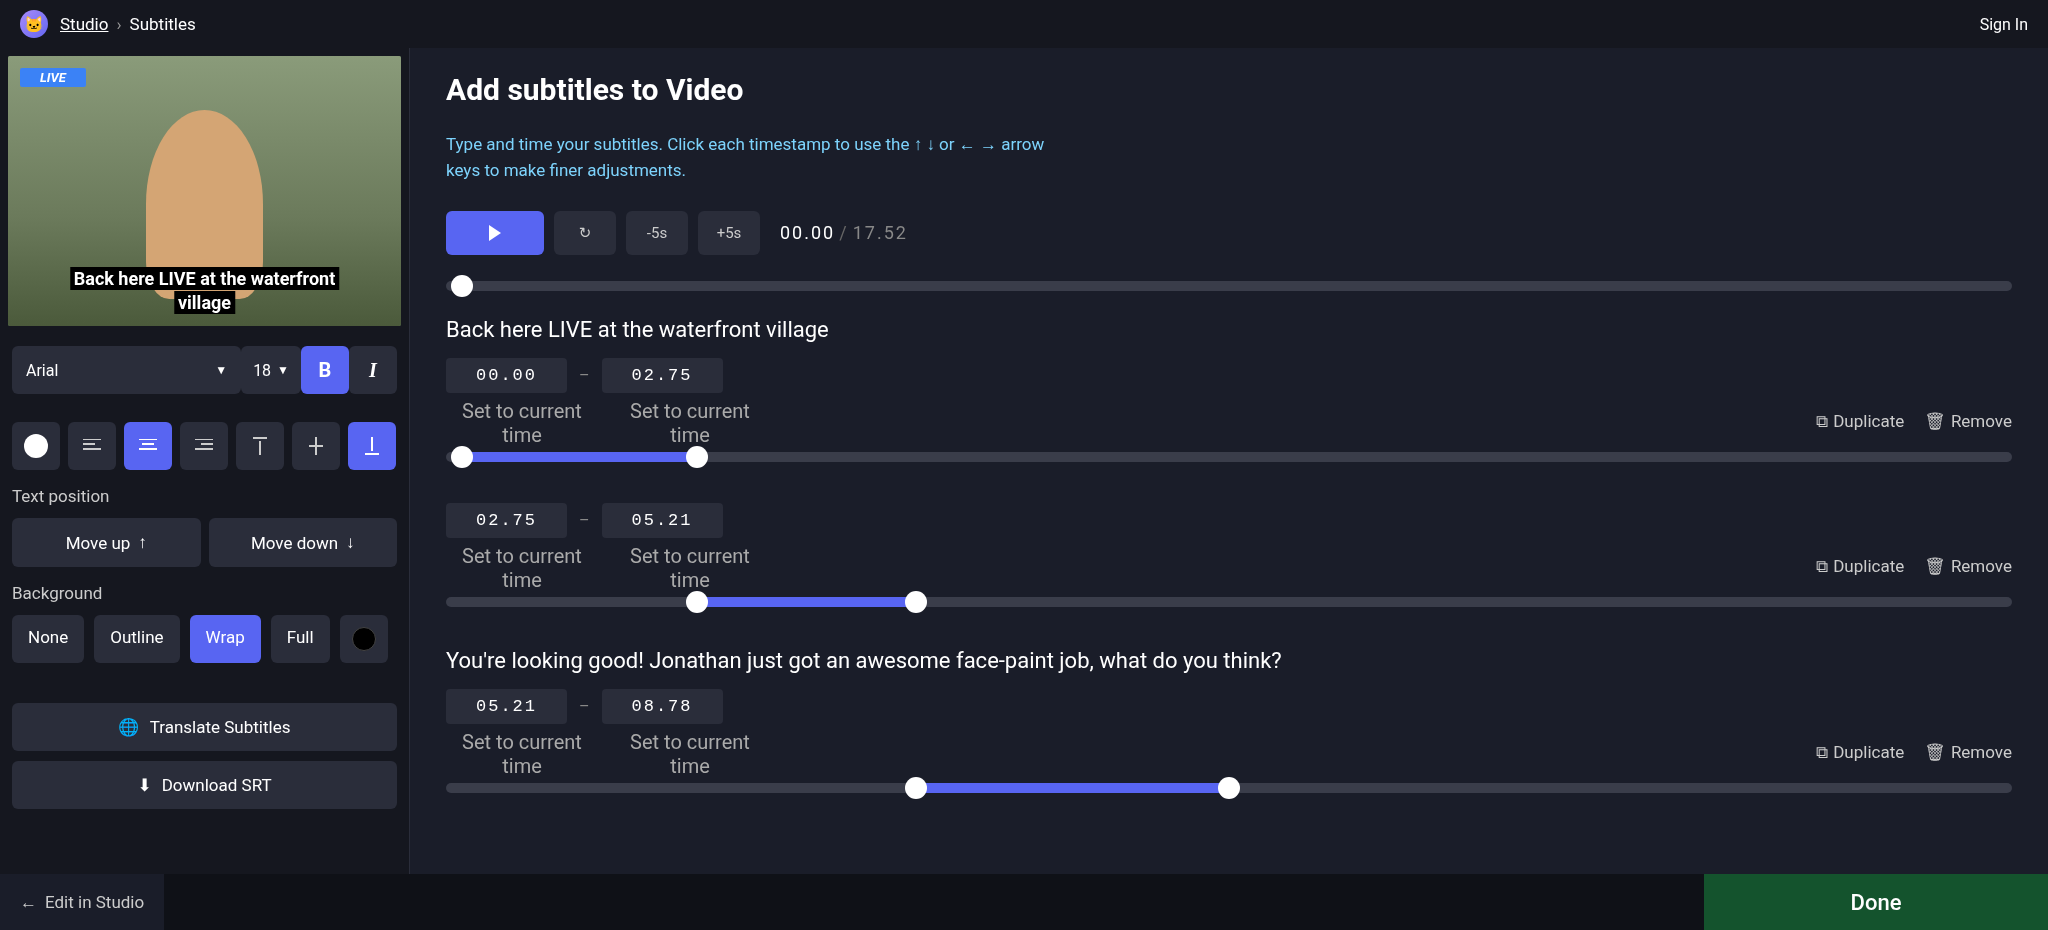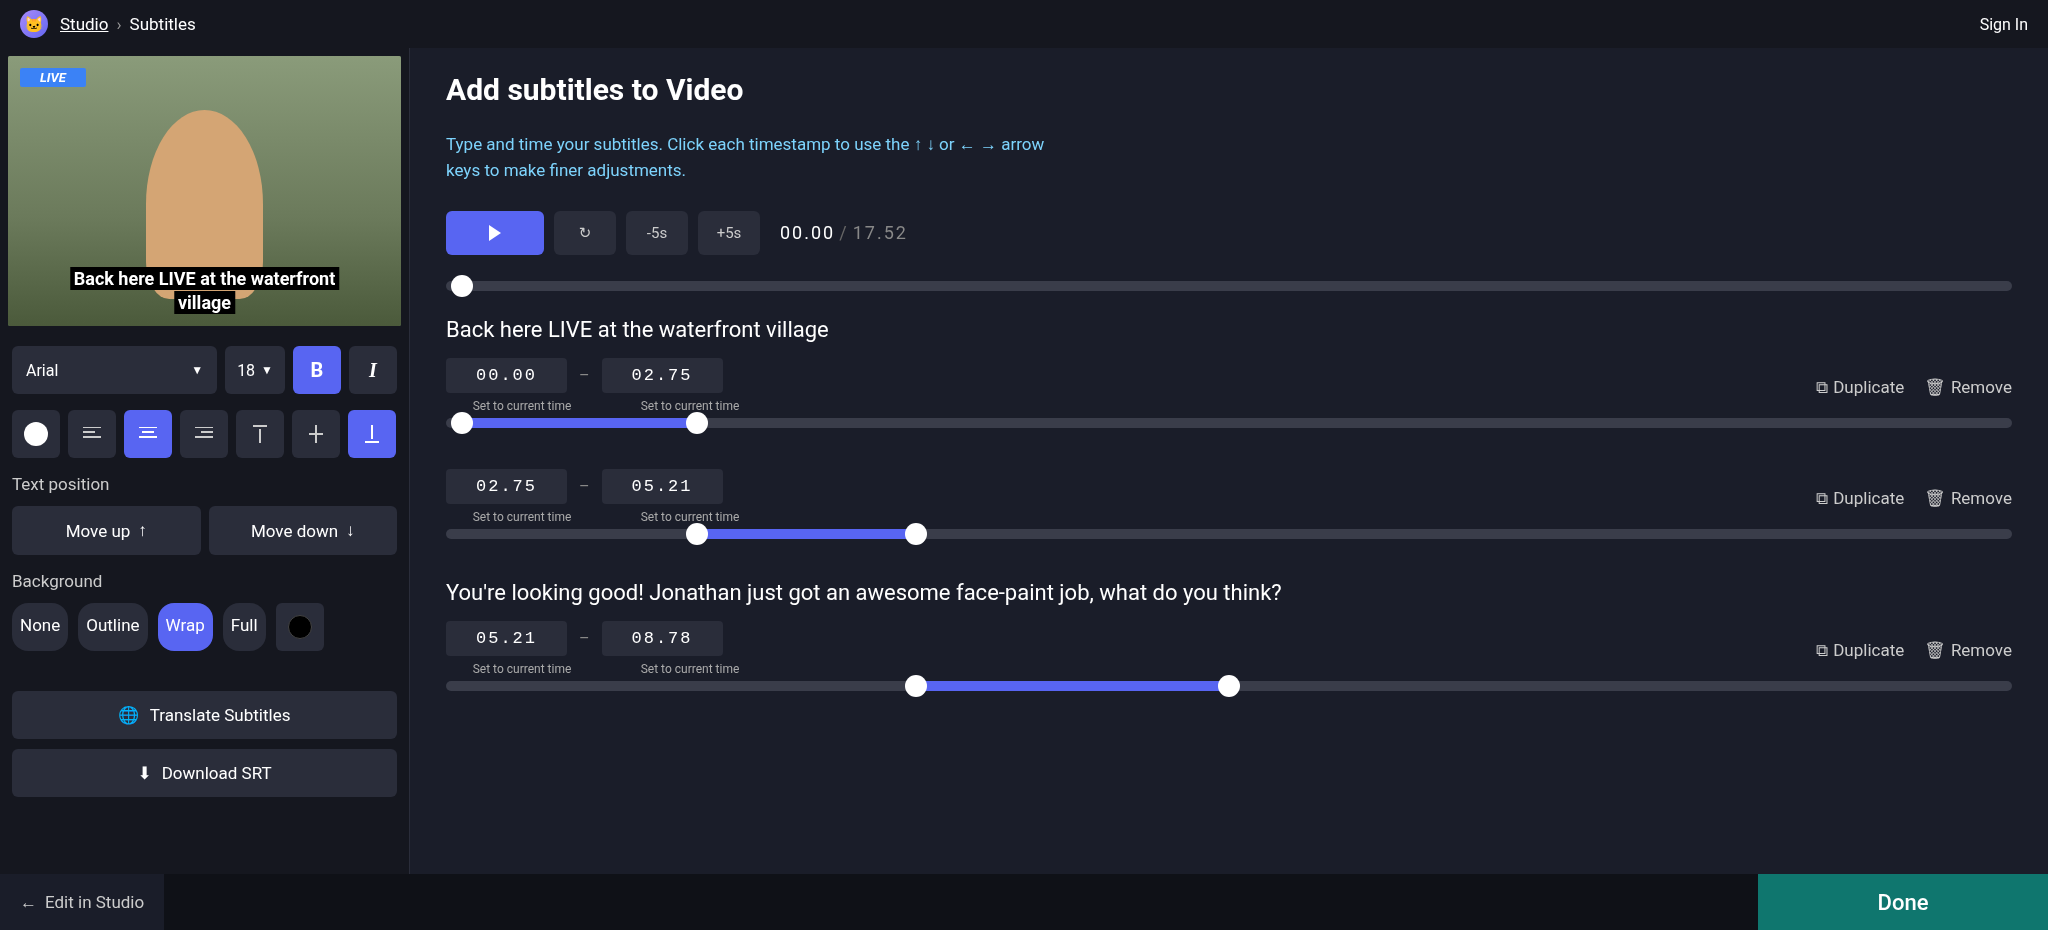--- a/index.html
+++ b/index.html
@@ -14,34 +14,34 @@
 .sign-in{color:#fff;font-size:16px;cursor:pointer}
 .main{display:flex;flex:1;overflow:hidden}
 .sidebar{width:410px;background:#15171f;border-right:1px solid #2a2d3a;padding:8px;overflow-y:auto}
 .preview{width:100%;height:270px;background:#5b7a5b;border-radius:2px;position:relative;overflow:hidden;margin-bottom:20px}
 .preview-scene{position:absolute;inset:0;background:linear-gradient(180deg,#8a9b7a 0%,#6b7a5b 60%,#4b5a3b 100%)}
 .live-badge{position:absolute;top:12px;left:12px;background:#3b82f6;color:#fff;padding:2px 20px;font-size:13px;font-weight:bold;border-radius:2px;font-style:italic}
 .preview-person{position:absolute;left:35%;top:20%;width:30%;height:70%;background:#d4a574;border-radius:50% 50% 20% 20%}
 .preview-subtitle{position:absolute;bottom:12px;left:50%;transform:translateX(-50%);text-align:center;font-size:18px;font-weight:bold;line-height:1.3}
 .preview-subtitle span{background:#000;padding:1px 4px;white-space:nowrap}
 .section-title{font-size:22px;font-weight:600;margin:8px 0 16px 4px}
-.controls-row{display:flex;gap:8px;margin-bottom:16px;padding:0 4px}
+.controls-row{display:flex;margin-bottom:28px;padding:0 4px}
 .font-select{flex:1;display:flex;align-items:center;justify-content:space-between;background:#2a2d3a;border-radius:6px;padding:10px 14px;cursor:pointer;font-size:16px}
 .size-select{display:flex;align-items:center;gap:6px;background:#2a2d3a;border-radius:6px;padding:10px 12px;cursor:pointer;font-size:16px}
 .chevron{font-size:12px}
 .btn-icon{width:48px;height:48px;display:flex;align-items:center;justify-content:center;background:#2a2d3a;border-radius:6px;cursor:pointer;font-size:20px;font-weight:bold}
 .btn-icon.active{background:#5865f2}
 .btn-icon.italic{font-style:italic;font-family:serif}
 .icon-row{display:flex;gap:8px;margin-bottom:16px;padding:0 4px}
 .color-swatch{width:48px;height:48px;border-radius:6px;background:#2a2d3a;display:flex;align-items:center;justify-content:center;cursor:pointer}
 .color-circle{width:24px;height:24px;border-radius:50%}
 .label{font-size:17px;margin:14px 0 12px 4px;color:#ccc}
 .btn-row{display:flex;gap:8px;padding:0 4px;margin-bottom:16px}
 .btn{flex:1;display:flex;align-items:center;justify-content:center;gap:8px;background:#2a2d3a;border-radius:6px;padding:14px;cursor:pointer;font-size:17px}
-.btn-small{background:#2a2d3a;border-radius:16px;padding:12px 8px;cursor:pointer;font-size:17px}
+.btn-small{background:#2a2d3a;border-radius:6px;padding:12px 16px;cursor:pointer;font-size:17px}
 .btn-small.active{background:#5865f2}
 .btn-full{display:flex;align-items:center;justify-content:center;gap:10px;background:#2a2d3a;border-radius:6px;padding:14px;cursor:pointer;font-size:17px;margin:4px;margin-bottom:10px}
 .content{flex:1;display:flex;flex-direction:column;overflow:hidden}
 .header-section{padding:24px 36px 12px}
 .page-title{font-size:30px;font-weight:700;margin-bottom:25px}
 .page-desc{font-size:17px;color:#7dd3fc;line-height:1.5;max-width:620px}
 .playback-row{display:flex;align-items:center;gap:10px;padding:16px 36px}
 .play-btn{width:98px;height:44px;background:#5865f2;border-radius:6px;display:flex;align-items:center;justify-content:center;cursor:pointer}
 .play-triangle{width:0;height:0;border-left:12px solid #fff;border-top:8px solid transparent;border-bottom:8px solid transparent}
 .ctrl-btn{width:62px;height:44px;background:#2a2d3a;border-radius:6px;display:flex;align-items:center;justify-content:center;cursor:pointer;font-size:15px;color:#ccc}
@@ -51,29 +51,29 @@
 .main-slider{margin:4px 36px 20px;position:relative;height:22px;display:flex;align-items:center}
 .slider-track{width:100%;height:10px;background:#3a3d4a;border-radius:5px;position:relative}
 .slider-handle{position:absolute;width:22px;height:22px;background:#fff;border-radius:50%;top:50%;transform:translate(-50%,-50%);cursor:pointer}
 .subtitles-list{flex:1;overflow-y:auto;padding:0 36px 20px}
 .subtitle-block{margin-bottom:40px}
 .subtitle-text{font-size:22px;margin-bottom:16px}
 .time-row{display:flex;align-items:center;gap:12px;margin-bottom:6px}
 .time-input{background:#2a2d3a;border-radius:4px;padding:8px 30px;font-family:"Courier New",monospace;font-size:17px;letter-spacing:2px;text-align:center;cursor:text}
 .dash{color:#888}
 .link-row{display:flex;gap:16px;margin-bottom:14px}
-.set-link{font-size:12px;color:#aaa;cursor:pointer;text-align:center;width:152px}
+.set-link{font-size:20px;color:#aaa;cursor:pointer;text-align:center;width:152px}
 .action-row{display:flex;justify-content:flex-end;gap:20px;margin-top:-50px;margin-bottom:20px}
 .action-link{font-size:17px;color:#ccc;cursor:pointer;display:flex;align-items:center;gap:5px}
 .range-slider{position:relative;height:12px;display:flex;align-items:center}
 .range-track{width:100%;height:10px;background:#3a3d4a;border-radius:5px;position:relative}
 .range-fill{position:absolute;height:100%;background:#5865f2;border-radius:5px}
 .footer{display:flex;align-items:center;justify-content:space-between;height:56px;background:#0f1117}
 .back-link{display:flex;align-items:center;gap:8px;padding:0 20px;height:100%;cursor:pointer;font-size:17px;color:#ccc;background:#1a1d29}
-.done-btn{height:100%;width:290px;background:#0f766e;display:flex;align-items:center;justify-content:center;font-size:22px;font-weight:500;cursor:pointer}
+.done-btn{height:100%;width:344px;background:#14532d;display:flex;align-items:center;justify-content:center;font-size:22px;font-weight:500;cursor:pointer}
 svg{display:block}
 </style>
 </head>
 <body>
 
 <div class="app">
   <div class="topbar">
     <div class="topbar-left">
       <div class="logo">🐱</div>
       <div class="breadcrumb">

